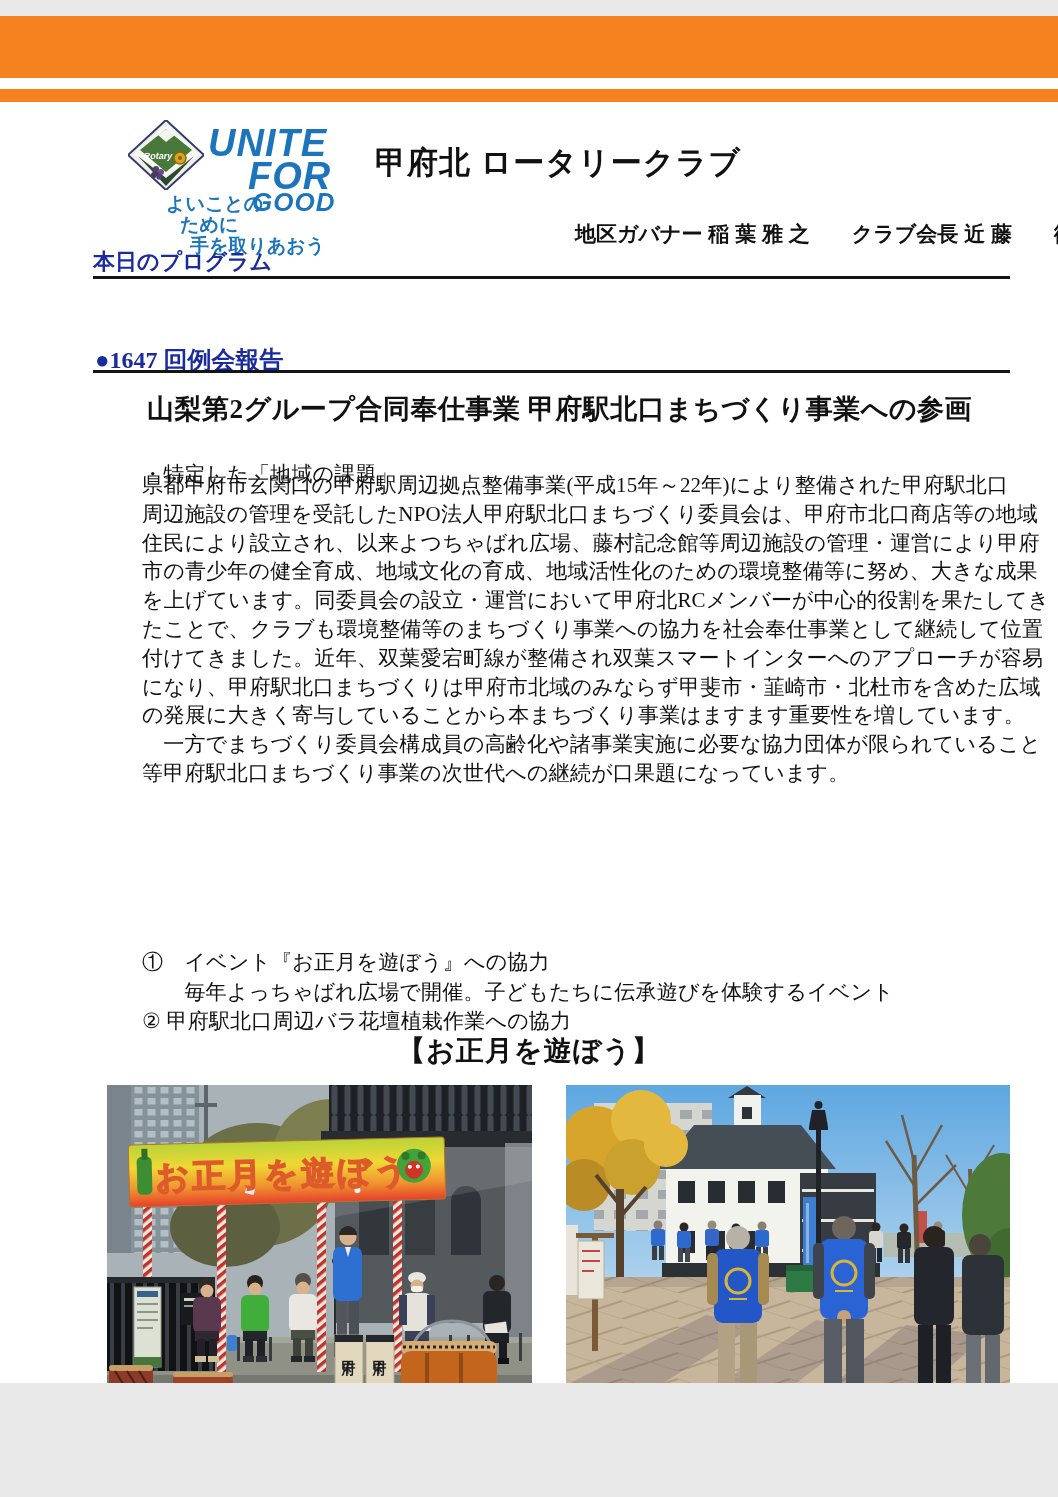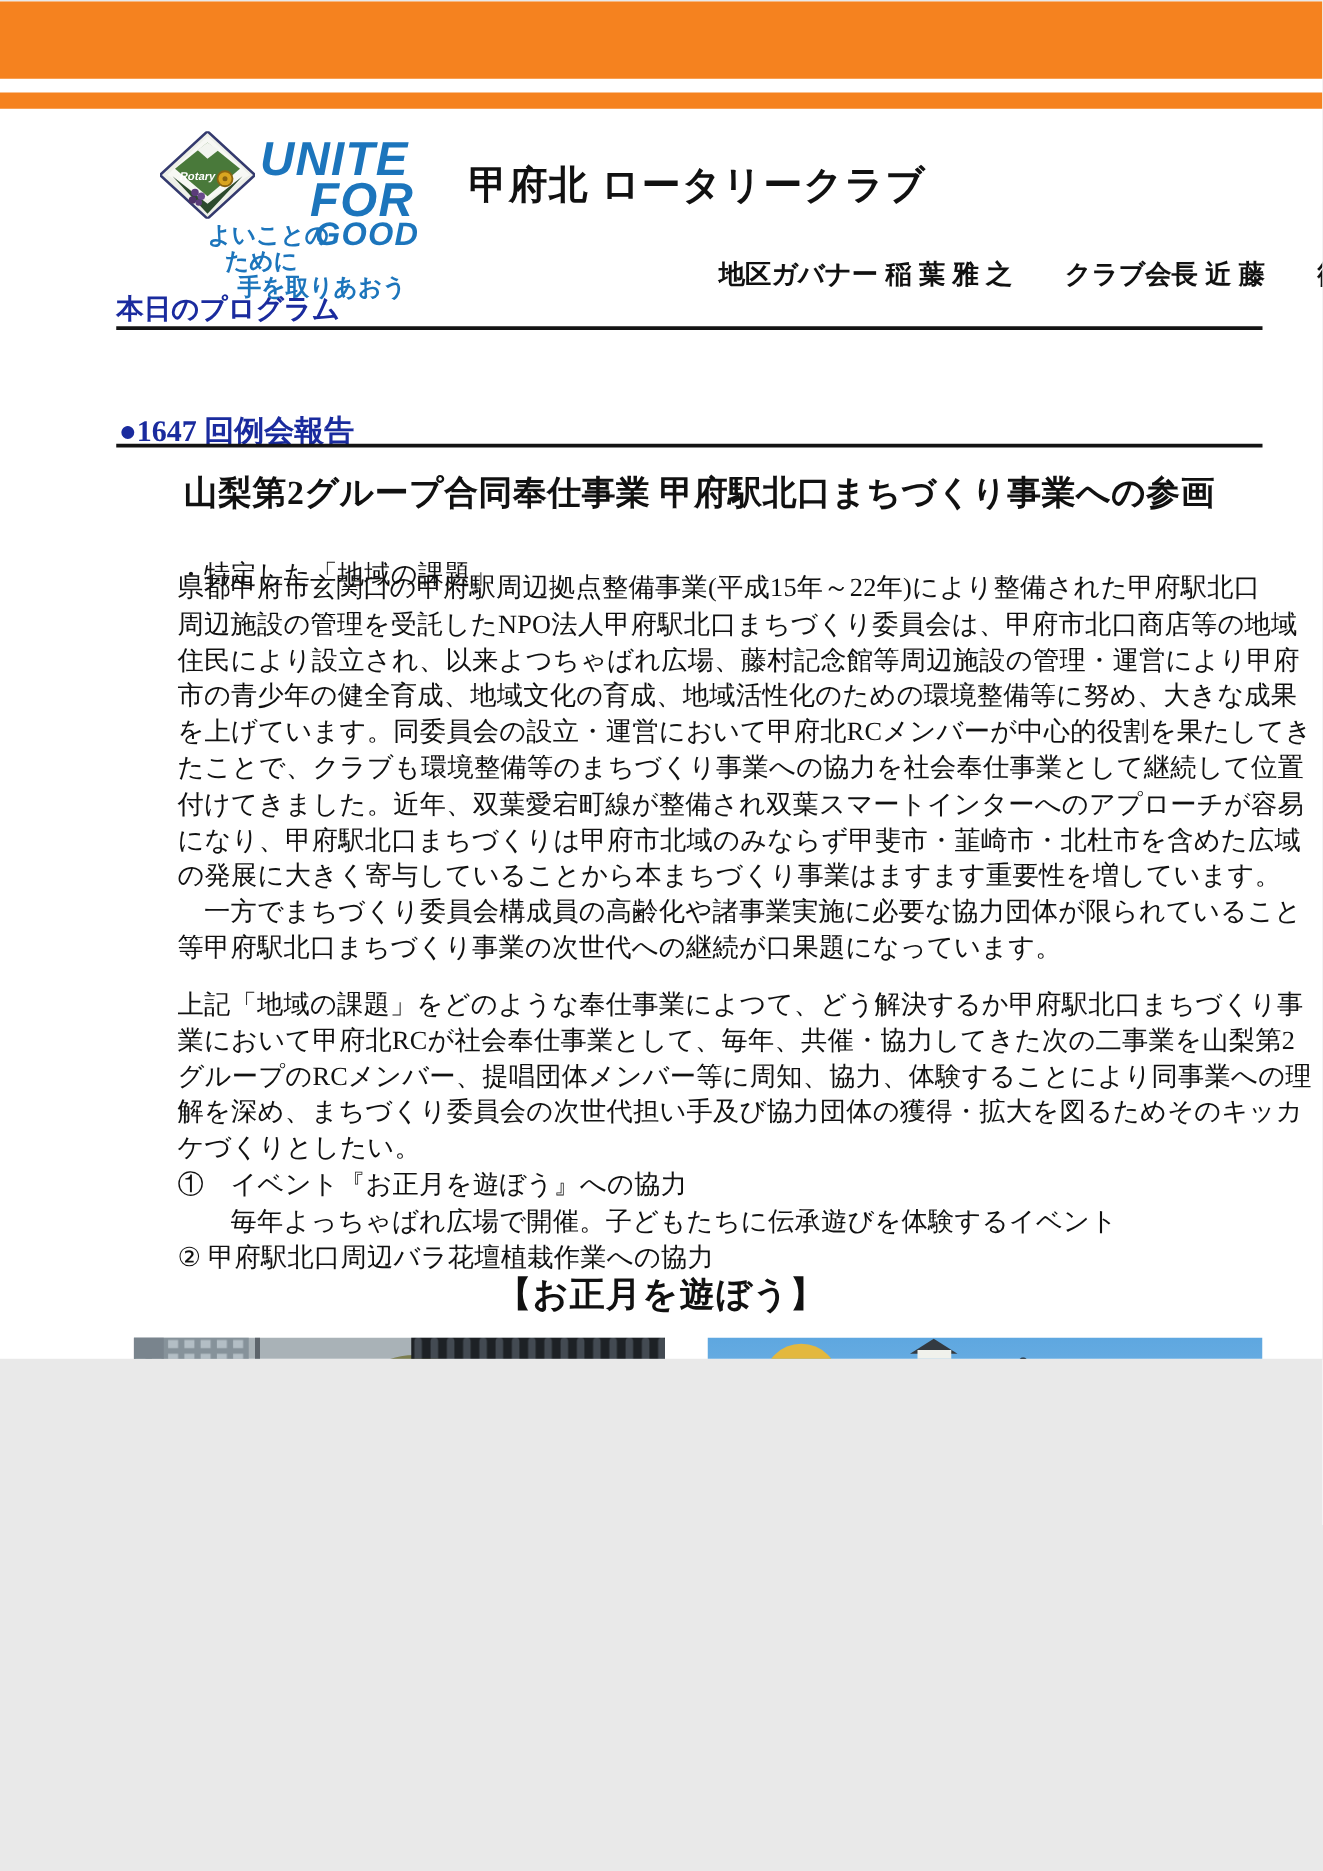--- a/index.html
+++ b/index.html
@@ -1,17 +1,17 @@
 <!DOCTYPE html>
 <html><head>
 <meta charset="utf-8">
 <style>
   html,body{margin:0;padding:0;background:#e9e9e9;}
-  .page{position:relative;width:1058px;height:1086px;background:#ffffff;overflow:hidden;
-        font-family:"Liberation Serif","DejaVu Serif",serif;color:#111;margin:1px auto;}
+  .page{position:relative;width:1058px;height:1367px;background:#ffffff;overflow:hidden;
+        font-family:"Liberation Serif","DejaVu Serif",serif;color:#111;margin:16px auto;}
   .band{position:absolute;left:0;width:1058px;background:#F5821F;}
   .band.top-main{top:0;height:62px;}
   .band.top-thin{top:73px;height:13px;}
   .band.bot-thin{top:1412px;height:12px;}
   .band.bot-main{top:1437px;height:60px;}
   .abs{position:absolute;}
   .sans{font-family:"Liberation Sans","DejaVu Sans",sans-serif;}
   
   .badge{left:128px;top:104px;width:76px;height:70px;}
   .theme-line{color:#1C75BC;font-style:italic;font-weight:900;letter-spacing:1px;line-height:1;}
@@ -91,25 +91,20 @@
 周辺施設の管理を受託したNPO法人甲府駅北口まちづくり委員会は、甲府市北口商店等の地域
 住民により設立され、以来よつちゃばれ広場、藤村記念館等周辺施設の管理・運営により甲府
 市の青少年の健全育成、地域文化の育成、地域活性化のための環境整備等に努め、大きな成果
 を上げています。同委員会の設立・運営において甲府北RCメンバーが中心的役割を果たしてき
 たことで、クラブも環境整備等のまちづくり事業への協力を社会奉仕事業として継続して位置
 付けてきました。近年、双葉愛宕町線が整備され双葉スマートインターへのアプローチが容易
 になり、甲府駅北口まちづくりは甲府市北域のみならず甲斐市・韮崎市・北杜市を含めた広域
 の発展に大きく寄与していることから本まちづくり事業はますます重要性を増しています。
 　一方でまちづくり委員会構成員の高齢化や諸事業実施に必要な協力団体が限られていること
 等甲府駅北口まちづくり事業の次世代への継続が口果題になっています。</div>
-  <div class="abs body-text para2">上記「地域の課題」をどのような奉仕事業によつて、どう解決するか甲府駅北口まちづくり事
-業において甲府北RCが社会奉仕事業として、毎年、共催・協力してきた次の二事業を山梨第2
-グループのRCメンバー、提唱団体メンバー等に周知、協力、体験することにより同事業への理
-解を深め、まちづくり委員会の次世代担い手及び協力団体の獲得・拡大を図るためそのキッカ
-ケづくりとしたい。</div>
   <div class="abs body-text list"><span>①　イベント『お正月を遊ぼう』への協力</span>
 <span>　　毎年よっちゃばれ広場で開催。子どもたちに伝承遊びを体験するイベント</span>
 <span>② 甲府駅北口周辺バラ花壇植栽作業への協力</span></div>
 
   <div class="abs caption">【お正月を遊ぼう】</div>
 
   <svg class="photo photo-left" viewBox="0 0 425 307" preserveAspectRatio="none">
     <defs>
       <linearGradient id="bnr" x1="0" y1="0" x2="0" y2="1">
         <stop offset="0" stop-color="#b8d437"></stop>

